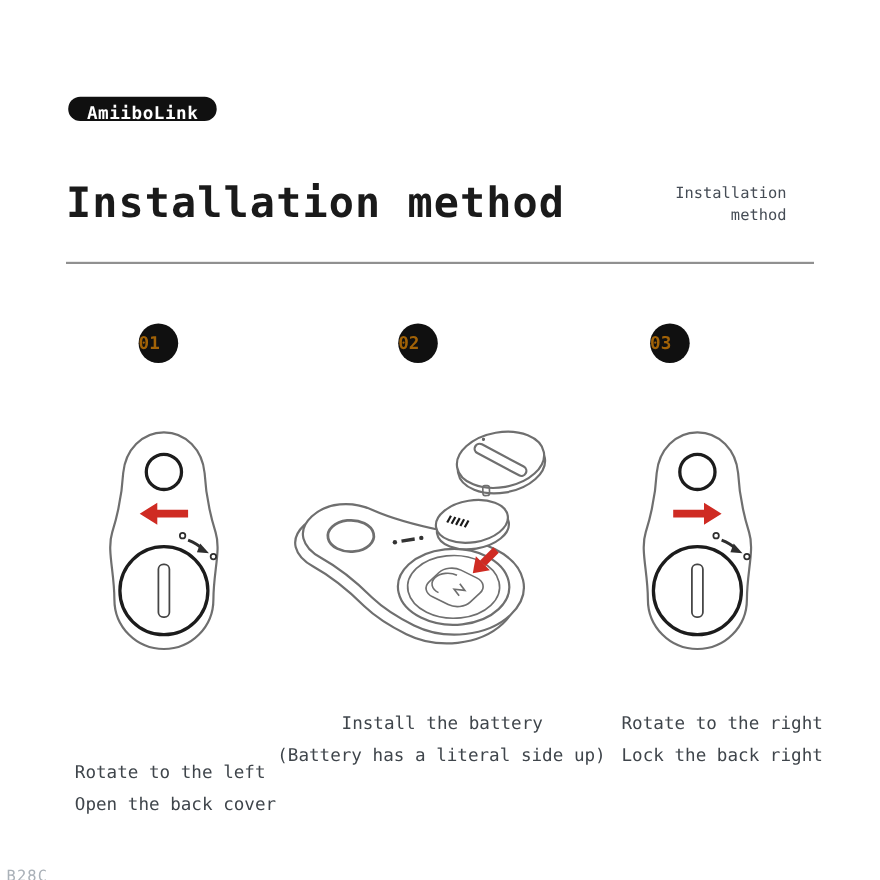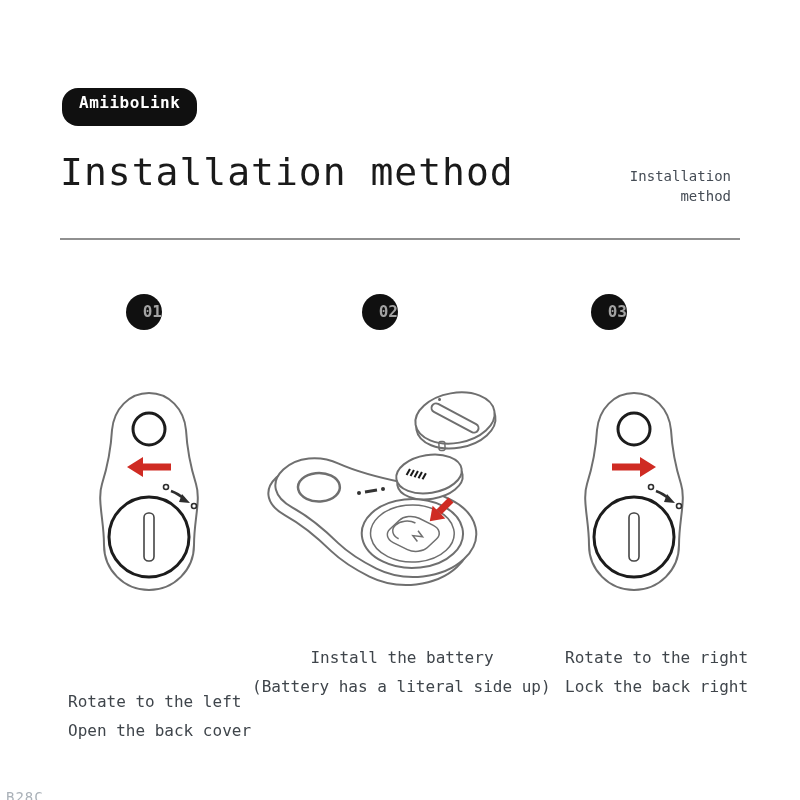--- a/index.html
+++ b/index.html
@@ -6,43 +6,43 @@
   body{
     width:800px;height:800px;background:#ffffff;position:relative;
     font-family:"DejaVu Sans Mono","Liberation Mono",monospace;
     overflow:hidden;
     -webkit-font-smoothing:antialiased;
   }
   .abs{position:absolute;}
 
   
   .brand-badge{
-    left:62px;top:88px;height:38px;line-height:30px;
+    left:62px;top:88px;height:22px;line-height:30px;
     background:var(--badge-bg,#101010);color:#ffffff;
     border-radius:16px;padding:0 17px;font-size:16px;font-weight:bold;
     letter-spacing:0.5px;
   }
   .page-title{
-    left:60px;top:150px;font-size:38px;color:var(--heading-text,#1a1a1a);
-    letter-spacing:1px;white-space:nowrap;font-weight:400;
+    left:60px;top:162px;font-size:38px;color:var(--heading-text,#1a1a1a);
+    letter-spacing:1px;white-space:nowrap;font-weight:700;
   }
   .subtitle{
-    right:69px;top:166px;text-align:right;font-size:14px;line-height:20px;
+    right:85px;top:166px;text-align:right;font-size:14px;line-height:20px;
     color:var(--subtitle-text,#454c55);
   }
   .divider{
     left:60px;top:238px;width:680px;height:2px;
     background:var(--divider,#909090);
   }
 
   
   .step-badge{
     width:36px;height:36px;border-radius:50%;top:294px;
-    background:var(--badge-bg,#101010);color:#a3a3a3;
-    font-size:16px;font-weight:bold;text-align:right;line-height:36px;
+    background:var(--badge-bg,#101010);color:#a16207;
+    font-size:16px;font-weight:bold;text-align:left;line-height:36px;
   }
   .step-badge.s1{left:126px;}
   .step-badge.s2{left:362px;}
   .step-badge.s3{left:591px;}
 
   
   .illus{top:380px;}
   .illus.i1{left:65px;}
   .illus.i2{left:255px;}
   .illus.i3{left:550px;}

